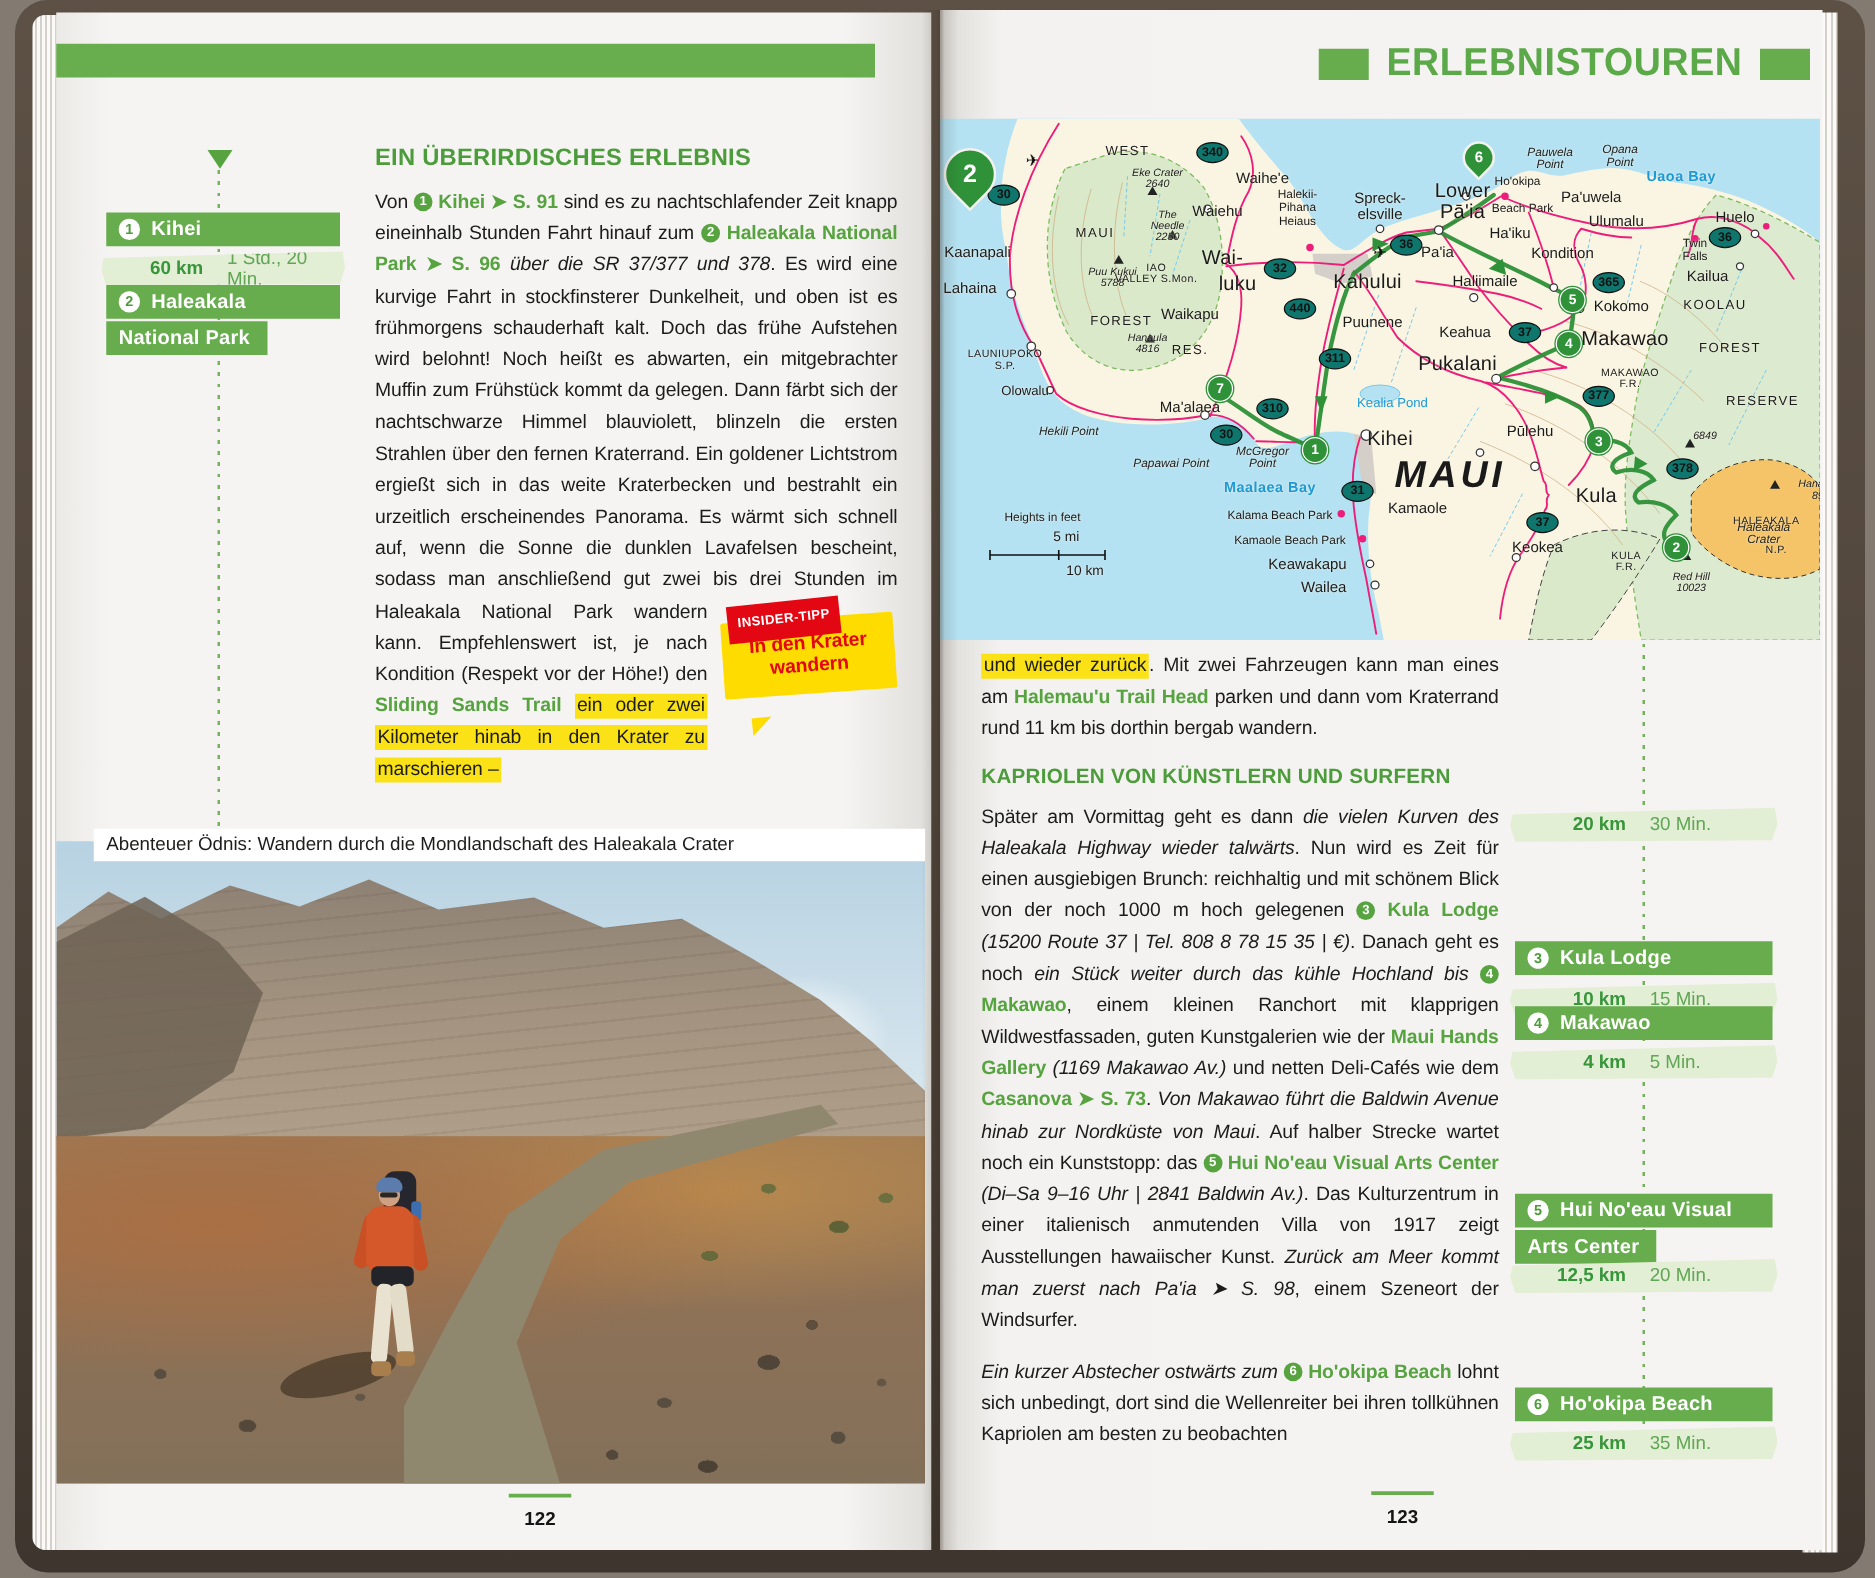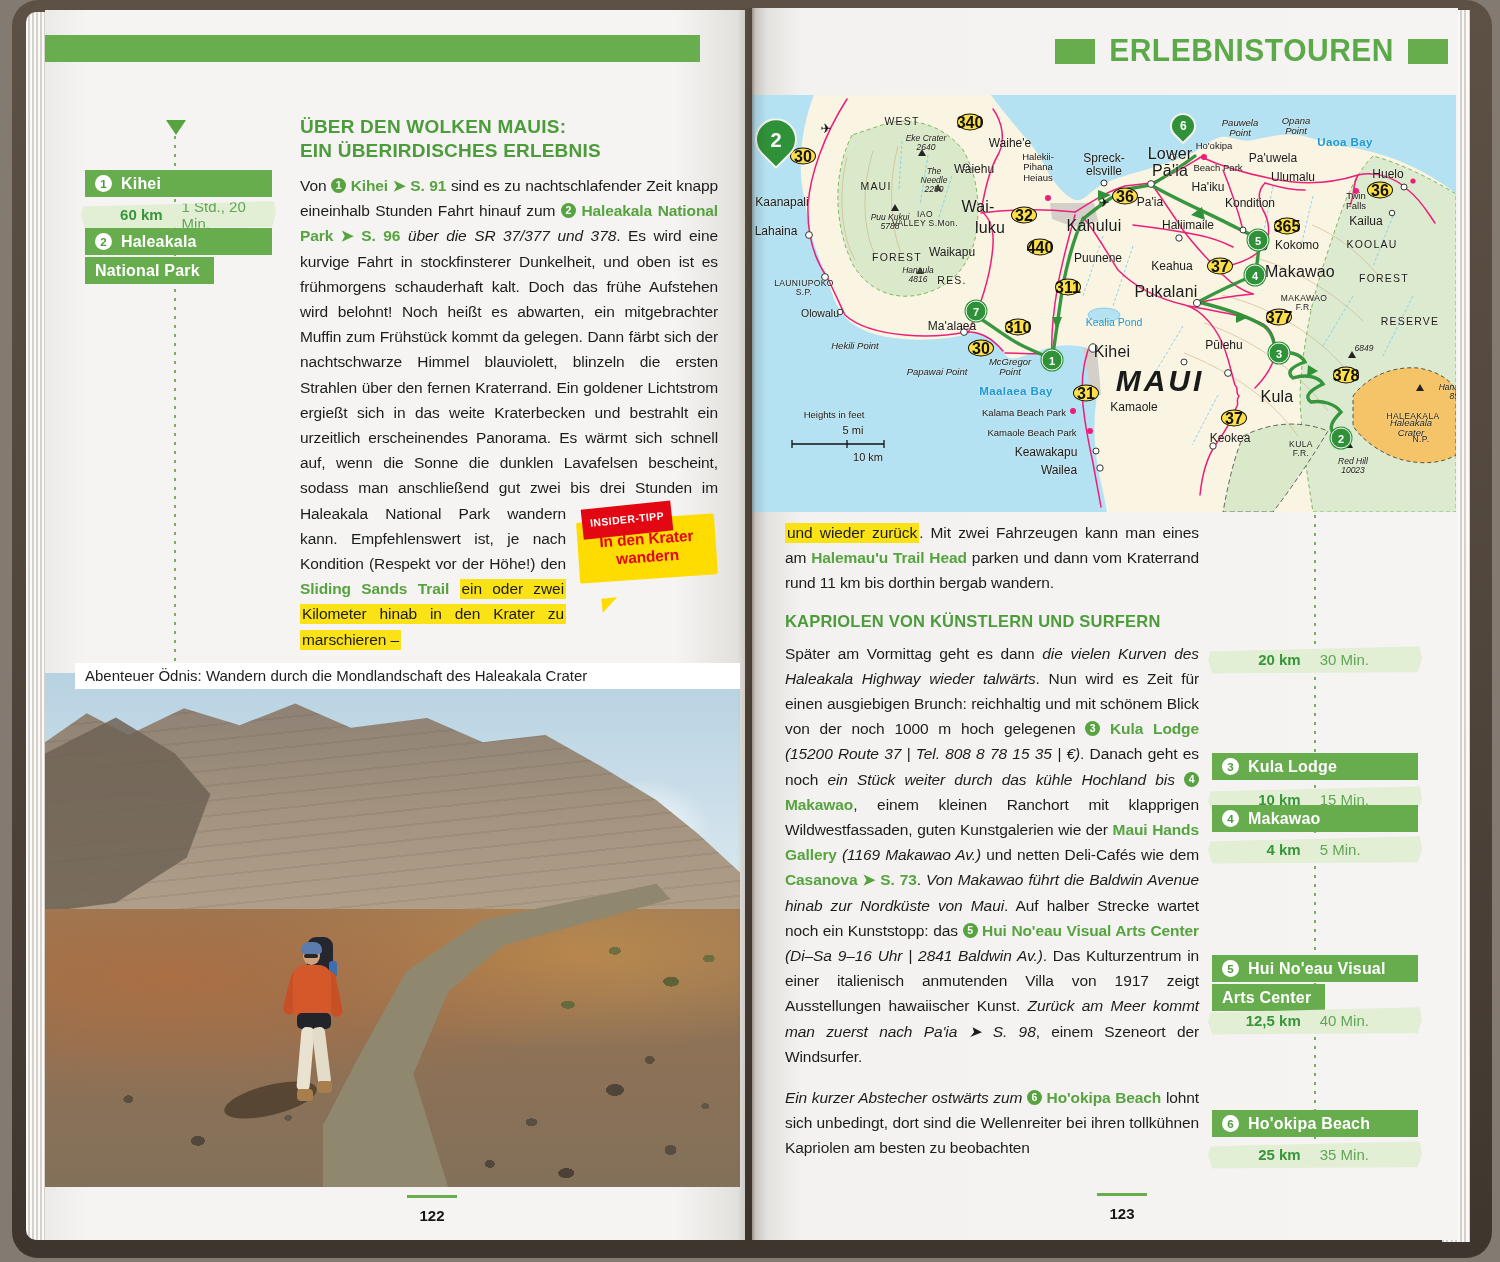--- a/index.html
+++ b/index.html
@@ -127,22 +127,22 @@
   .ml.t3{font-size:16px;letter-spacing:.2px;}
   .ml.huge{font-size:30px;font-style:italic;font-weight:bold;letter-spacing:3px;}
   .ml.f{font-style:italic;font-size:9.5px;color:#222;}
   .ml.s{font-size:9.5px;}
   .ml.sc{font-size:11px;}
   .ml.cap{font-size:10.5px;letter-spacing:1.2px;}
   .ml.cap2{font-size:8.5px;letter-spacing:.4px;}
   .ml.el{font-style:italic;font-size:8.5px;}
   .ml.w{font-size:11.5px;color:#1d9ad6;font-weight:bold;letter-spacing:.4px;}
   .ml.w2{font-size:10.5px;color:#1d9ad6;}
-  .mbadge{position:absolute;transform:translate(-50%,-50%);background:#fde047;border:1.6px solid #111;border-radius:50%;
-    width:24px;height:15px;font-size:16px;font-weight:bold;display:flex;align-items:center;justify-content:center;color:#111;}
+  .mbadge{position:absolute;transform:translate(-50%,-50%);background:#0f766e;border:1.6px solid #111;border-radius:50%;
+    width:24px;height:15px;font-size:10px;font-weight:bold;display:flex;align-items:center;justify-content:center;color:#111;}
   .mstop{position:absolute;transform:translate(-50%,-50%);width:19px;height:19px;border-radius:50%;background:#2f9138;
     color:#fff;font-weight:bold;font-size:11px;display:flex;align-items:center;justify-content:center;
     border:1.5px solid #fff;box-shadow:0 0 0 1px #2f9138;}
   .mpin{position:absolute;background:#2f9138;border:2px solid #f3f2ee;border-radius:50% 50% 50% 0;
     transform:translate(-50%,-92%) rotate(-45deg);display:flex;align-items:center;justify-content:center;}
   .mpin span{transform:rotate(45deg);color:#fff;font-weight:bold;}
   .mpin.big{width:38px;height:38px;}
   .mpin.big span{font-size:20px;}
   .mpin.small{width:22px;height:22px;}
   .mpin.small span{font-size:12px;}
@@ -172,21 +172,20 @@
           <span class="leg-time">1 Std., 20 Min.</span>
         </div>
         <div class="rail-stop" style="top: 108px;"><div class="rs-line1">
             <span class="rs-num">2</span>
             <span class="rs-label">Haleakala</span>
           </div><div class="rs-line2">National Park</div></div>
       </div>
 
     <div class="article article-left">
       <div class="headline">
-        <div>ÜBER DEN WOLKEN MAUIS:</div>
         <div>EIN ÜBERIRDISCHES ERLEBNIS</div>
       </div>
       <p class="bodytext"><span>Von </span><span class="nb">1</span><span class="grn"> Kihei ➤ S. 91 </span><span>sind es zu nachtschlafender Zeit knapp eineinhalb Stunden Fahrt hinauf zum </span><span class="nb">2</span><span class="grn"> Haleakala National Park ➤ S. 96 </span><span class="it">über die SR 37/377 und 378</span><span>. Es wird eine kurvige Fahrt in stockfinsterer Dunkelheit, und oben ist es frühmorgens schauderhaft kalt. Doch das frühe Aufstehen wird belohnt! Noch heißt es abwarten, ein mitgebrachter Muffin zum Frühstück kommt da gelegen. Dann färbt sich der nachtschwarze Himmel blauviolett, blinzeln die ersten Strahlen über den fernen Kraterrand. Ein goldener Lichtstrom ergießt sich in das weite Kraterbecken und bestrahlt ein urzeitlich erscheinendes Panorama. Es wärmt sich schnell auf, wenn die Sonne die dunklen Lavafelsen bescheint, sodass man anschließend gut zwei bis drei Stunden im </span><span class="tip-float">
             <span class="tip-tag">INSIDER-TIPP</span>
             <span class="tip-bubble">In den Krater wandern</span>
             <span class="tip-tail"></span>
           </span><span>Haleakala National Park wandern kann. Empfehlenswert ist, je nach Kondition (Respekt vor der Höhe!) den </span><span class="grn">Sliding Sands Trail</span><span> </span><span class="hl">ein oder zwei Kilometer hinab in den Krater zu marschieren –</span></p>
     </div>
 
     <div class="photo-caption">Abenteuer Ödnis: Wandern durch die Mondlandschaft des Haleakala Crater</div>
@@ -499,21 +498,21 @@
         <div class="rail-leg" style="top: 320px;">
           <span class="leg-dist">4 km</span>
           <span class="leg-time">5 Min.</span>
         </div>
         <div class="rail-stop" style="top: 440px;"><div class="rs-line1">
             <span class="rs-num">5</span>
             <span class="rs-label">Hui No'eau Visual</span>
           </div><div class="rs-line2">Arts Center</div></div>
         <div class="rail-leg" style="top: 491px;">
           <span class="leg-dist">12,5 km</span>
-          <span class="leg-time">40 Min.</span>
+          <span class="leg-time">20 Min.</span>
         </div>
         <div class="rail-stop" style="top: 595px;">
           <div class="rs-line1">
             <span class="rs-num">6</span>
             <span class="rs-label">Ho'okipa Beach</span>
           </div>
         </div>
         <div class="rail-leg" style="top: 625px;">
           <span class="leg-dist">25 km</span>
           <span class="leg-time">35 Min.</span>

